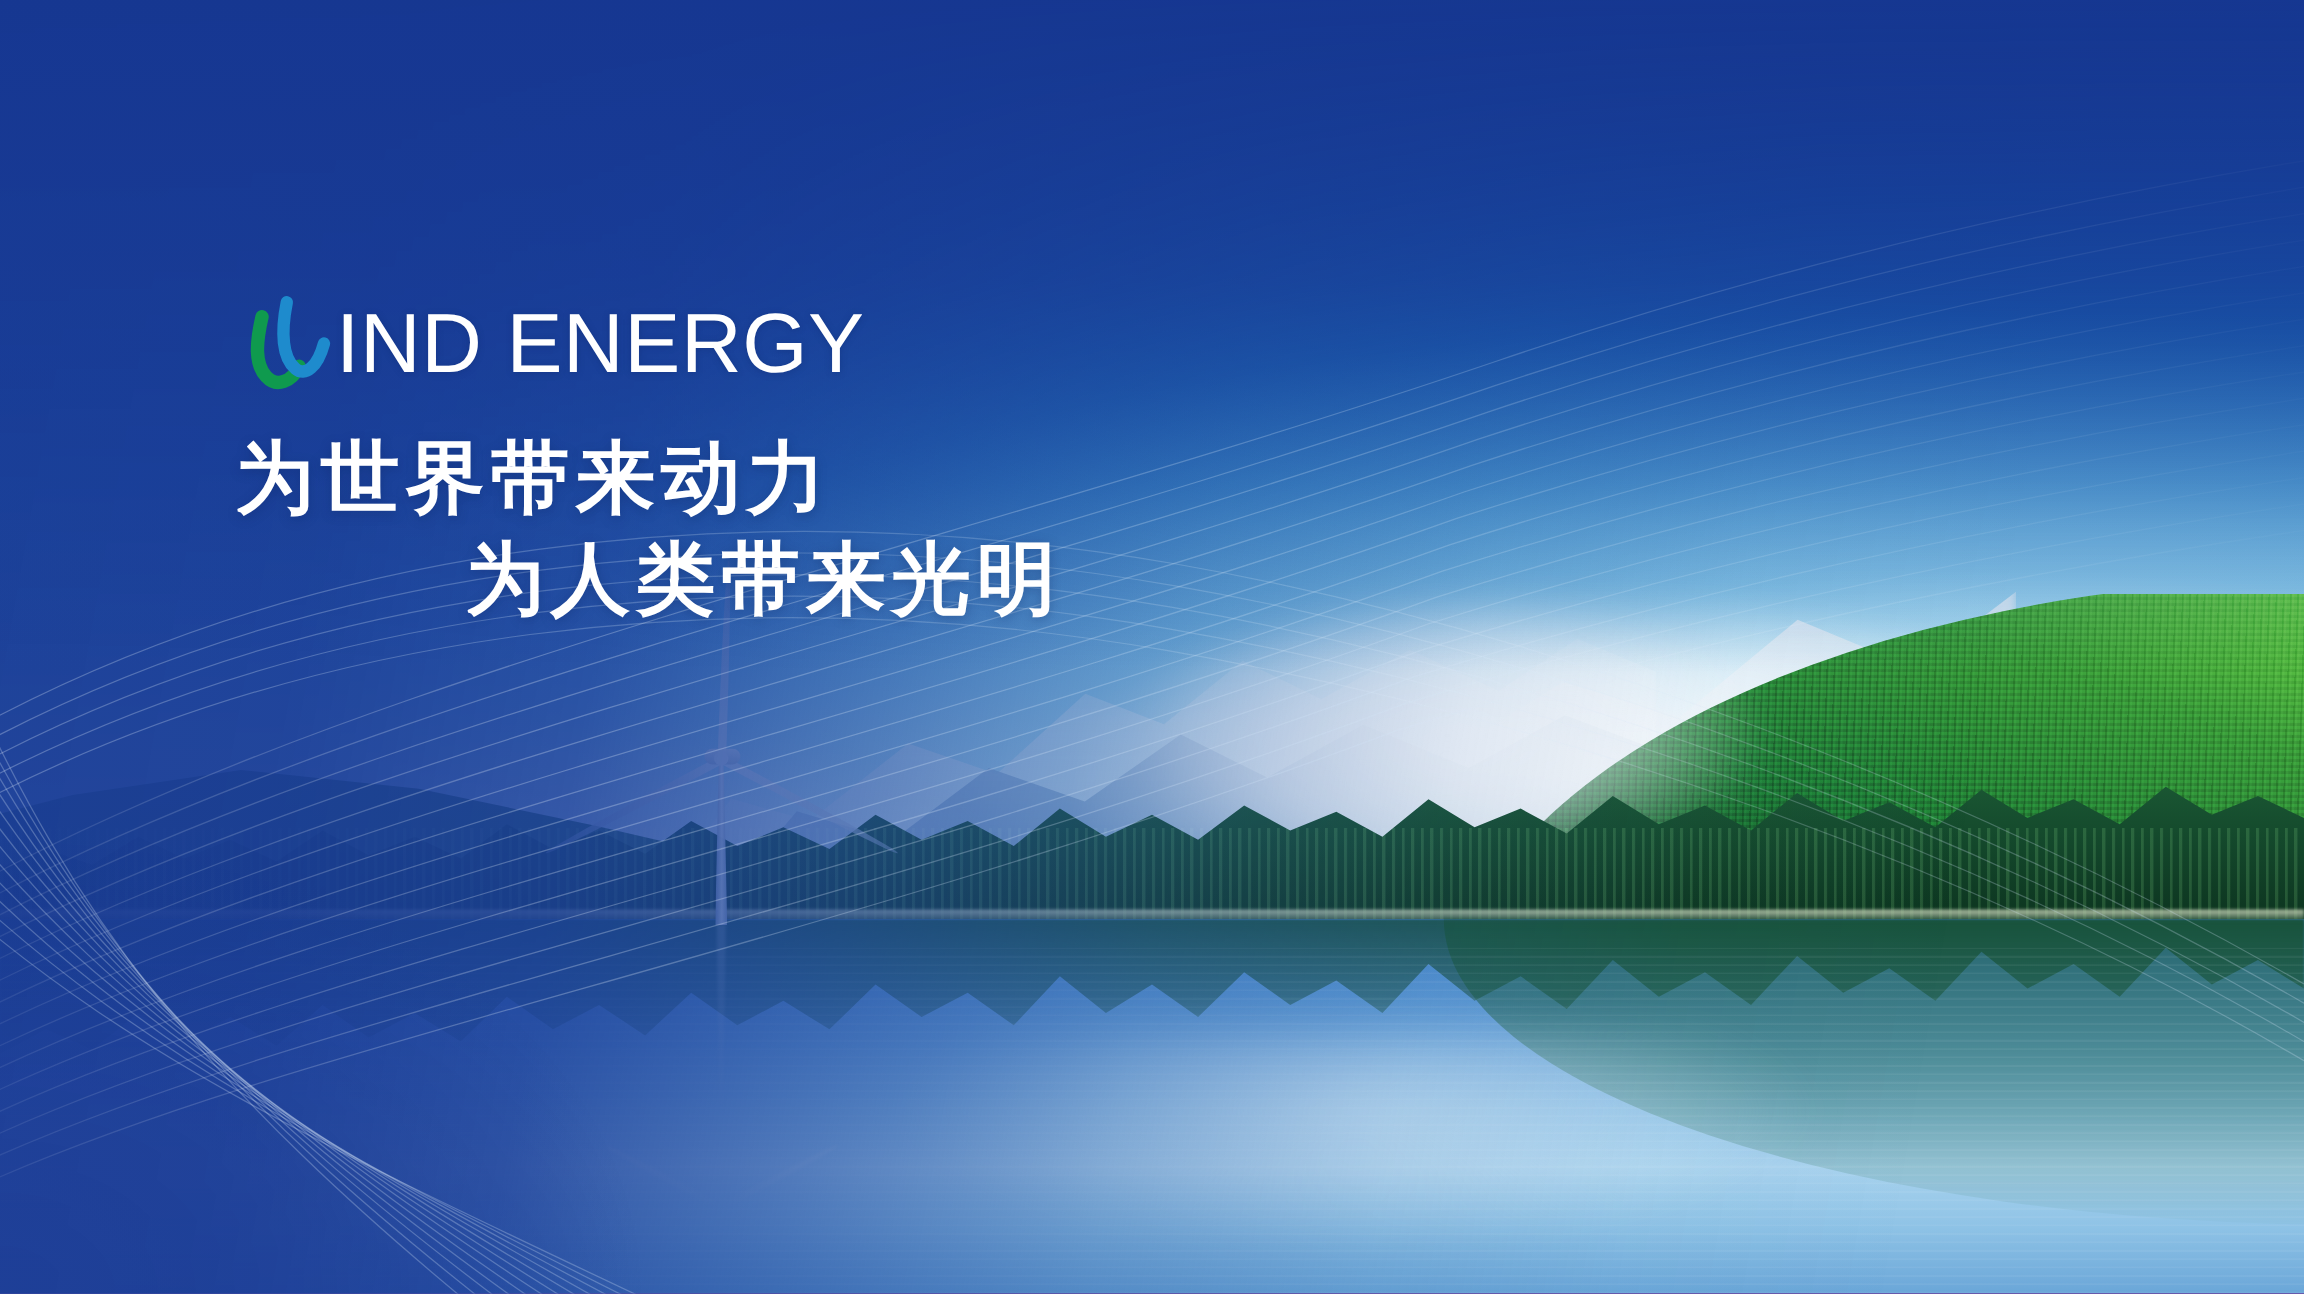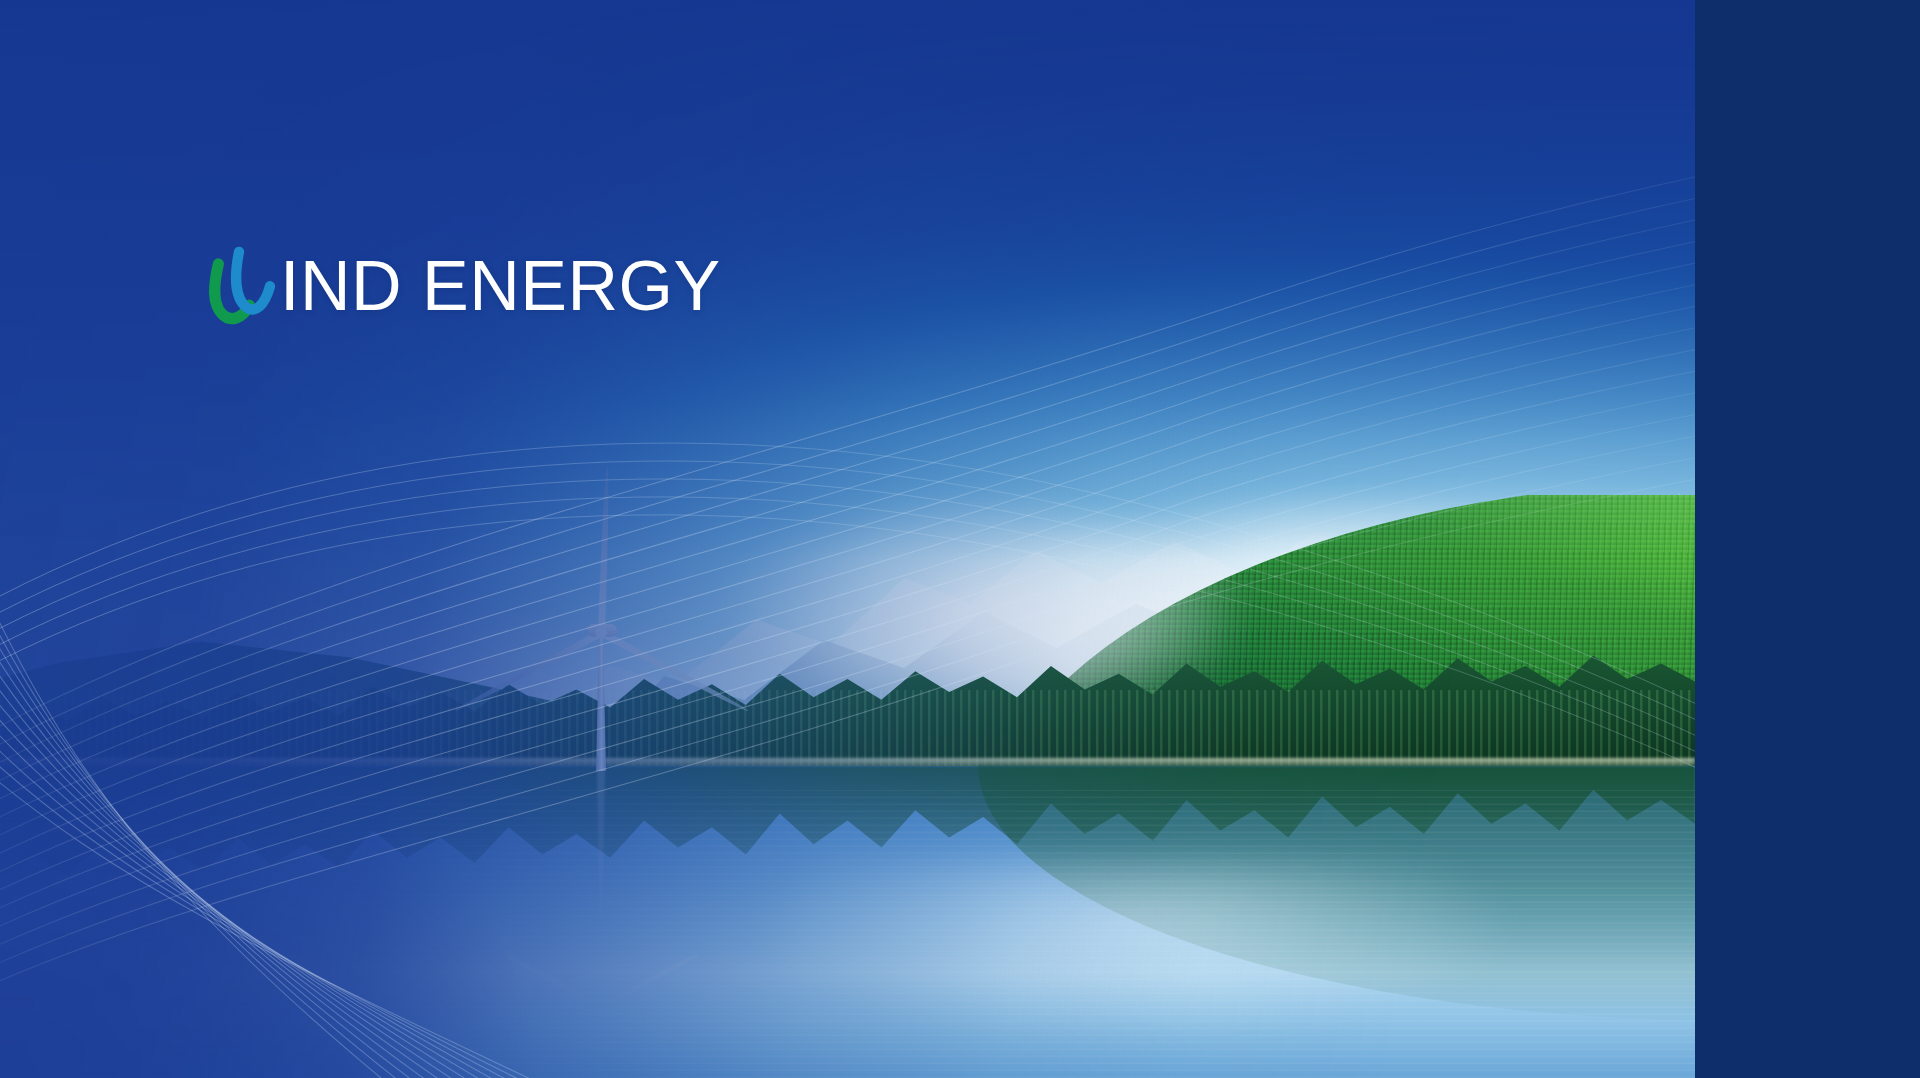--- a/index.html
+++ b/index.html
@@ -7,21 +7,21 @@
     margin: 0;
     padding: 0;
     background: #0d2d6b;
   }
   body {
     font-family: "Liberation Sans", "DejaVu Sans", sans-serif;
   }
 
   .stage {
     position: relative;
-    width: 1695px;
+    width: 1920px;
     height: 1078px;
     overflow: hidden;
     background: #d946ef;
   }
 
   
   .scene {
     position: absolute;
     inset: 0;
     overflow: hidden;
@@ -524,15 +524,19 @@
       <svg class="logo-mark" viewBox="0 0 100 100">
 
         <path d="M26 22 C20 48, 19 68, 30 80 C40 91, 55 85, 62 70" fill="none" stroke="#0f9a4e" stroke-width="13" stroke-linecap="round"></path>
 
         <path d="M50 8 C44 38, 46 62, 58 72 C68 81, 80 70, 86 48" fill="none" stroke="#1e8bcd" stroke-width="12" stroke-linecap="round"></path>
       </svg>
 
       <div class="brand-word">IND ENERGY</div>
     </div>
 
+    <div class="tagline">
+      <div class="tag-line">为世界带来动力</div>
+      <div class="tag-line indent">为人类带来光明</div>
+    </div>
 
   </div>
 </div>
 
 </body></html>

